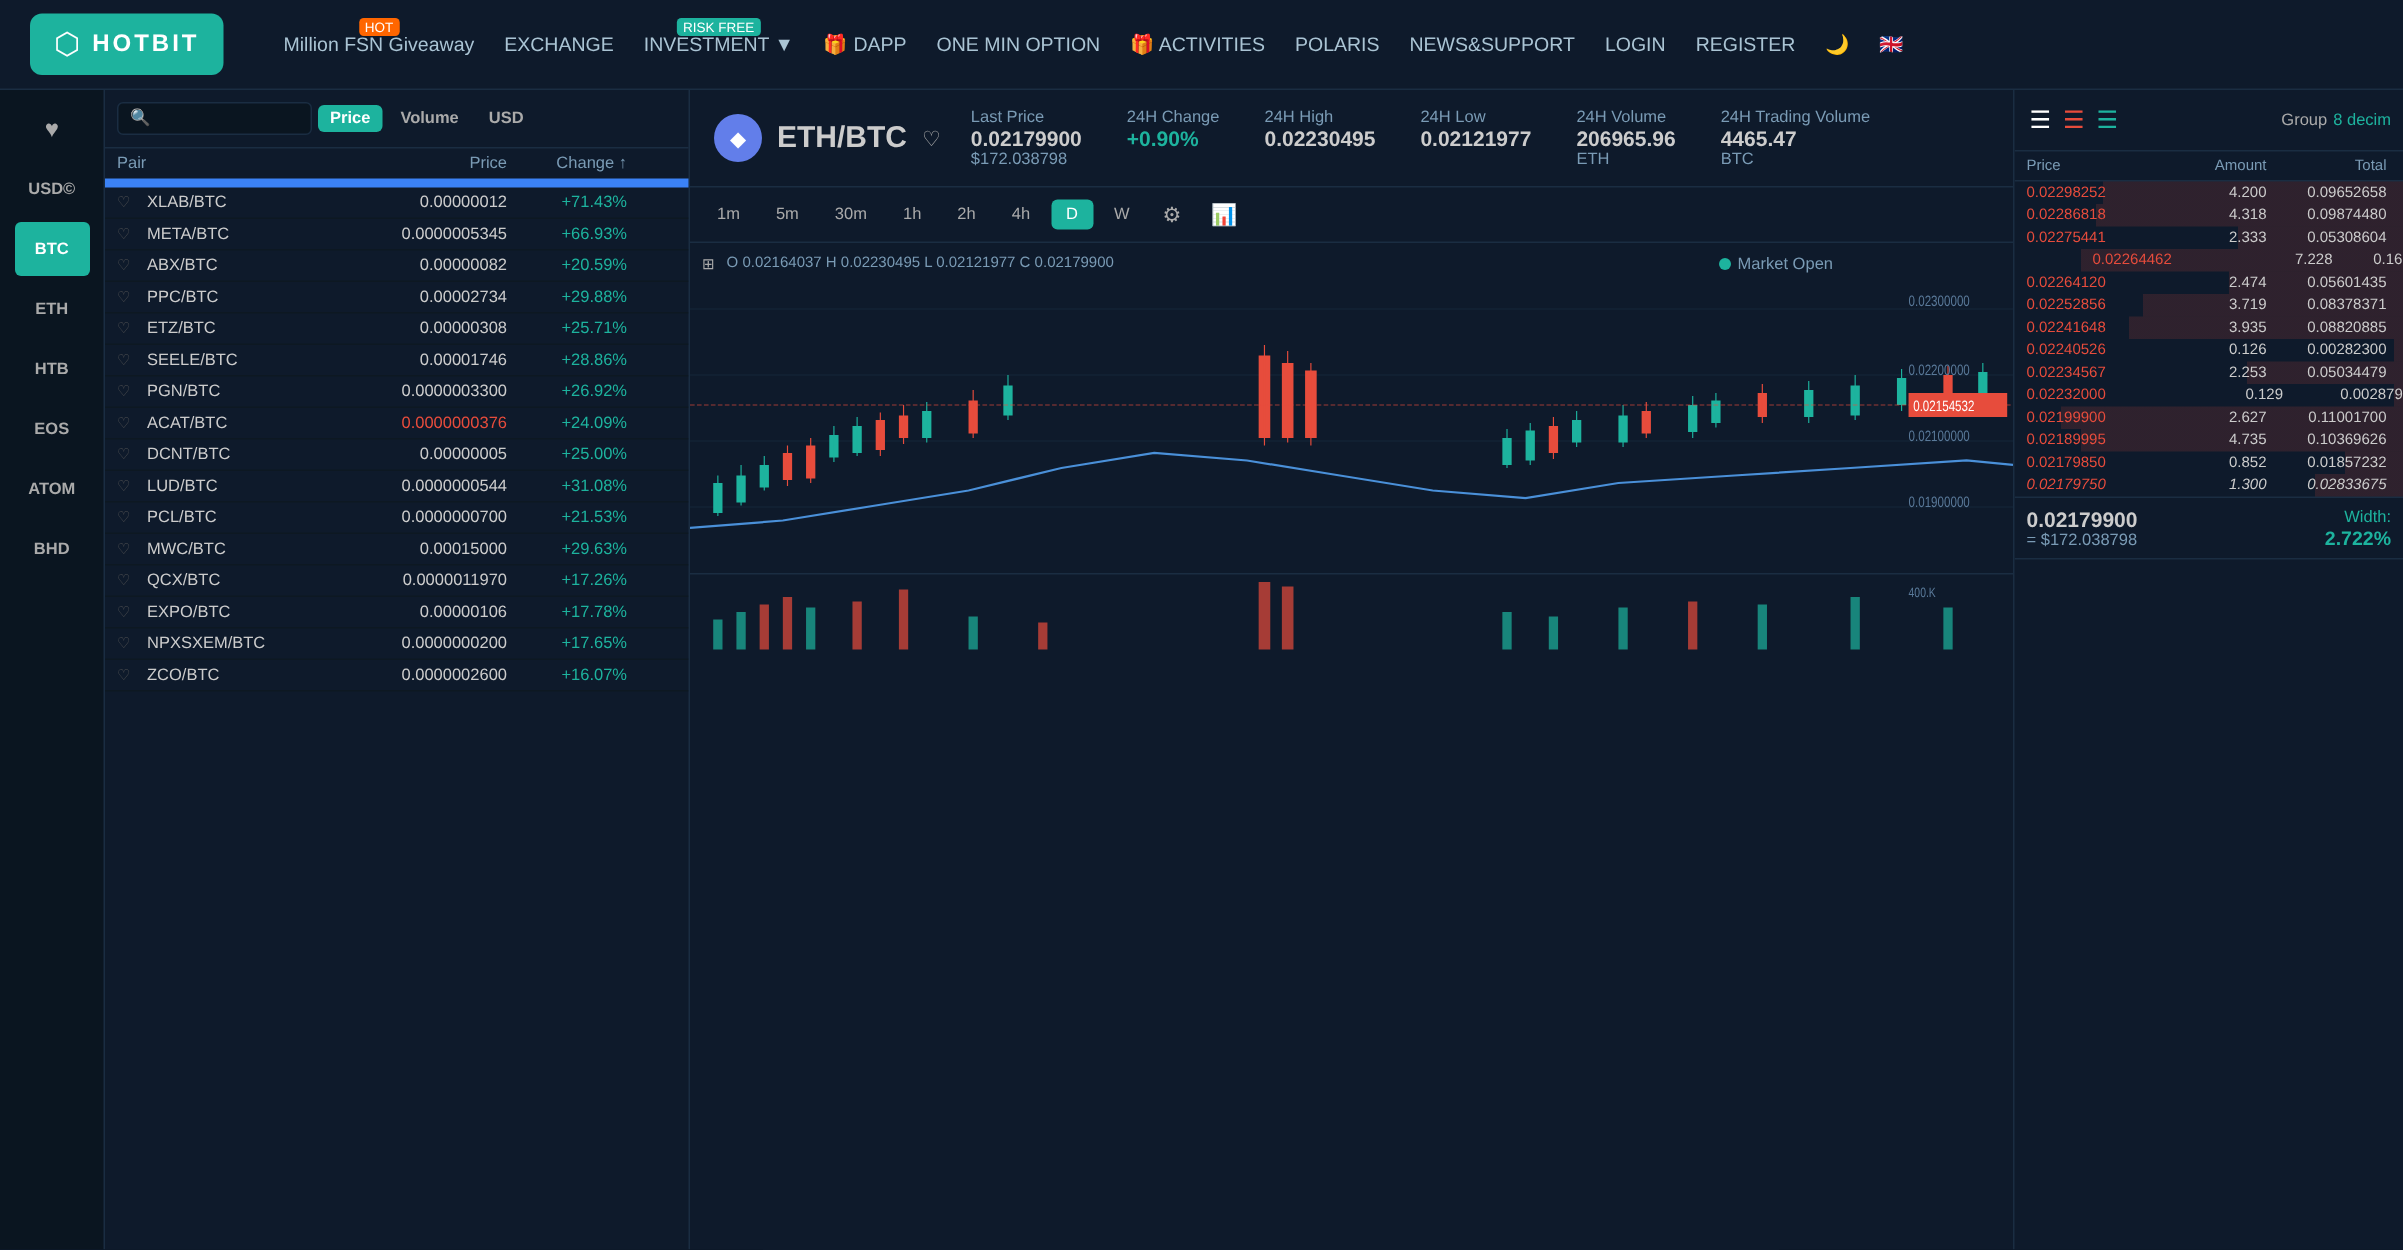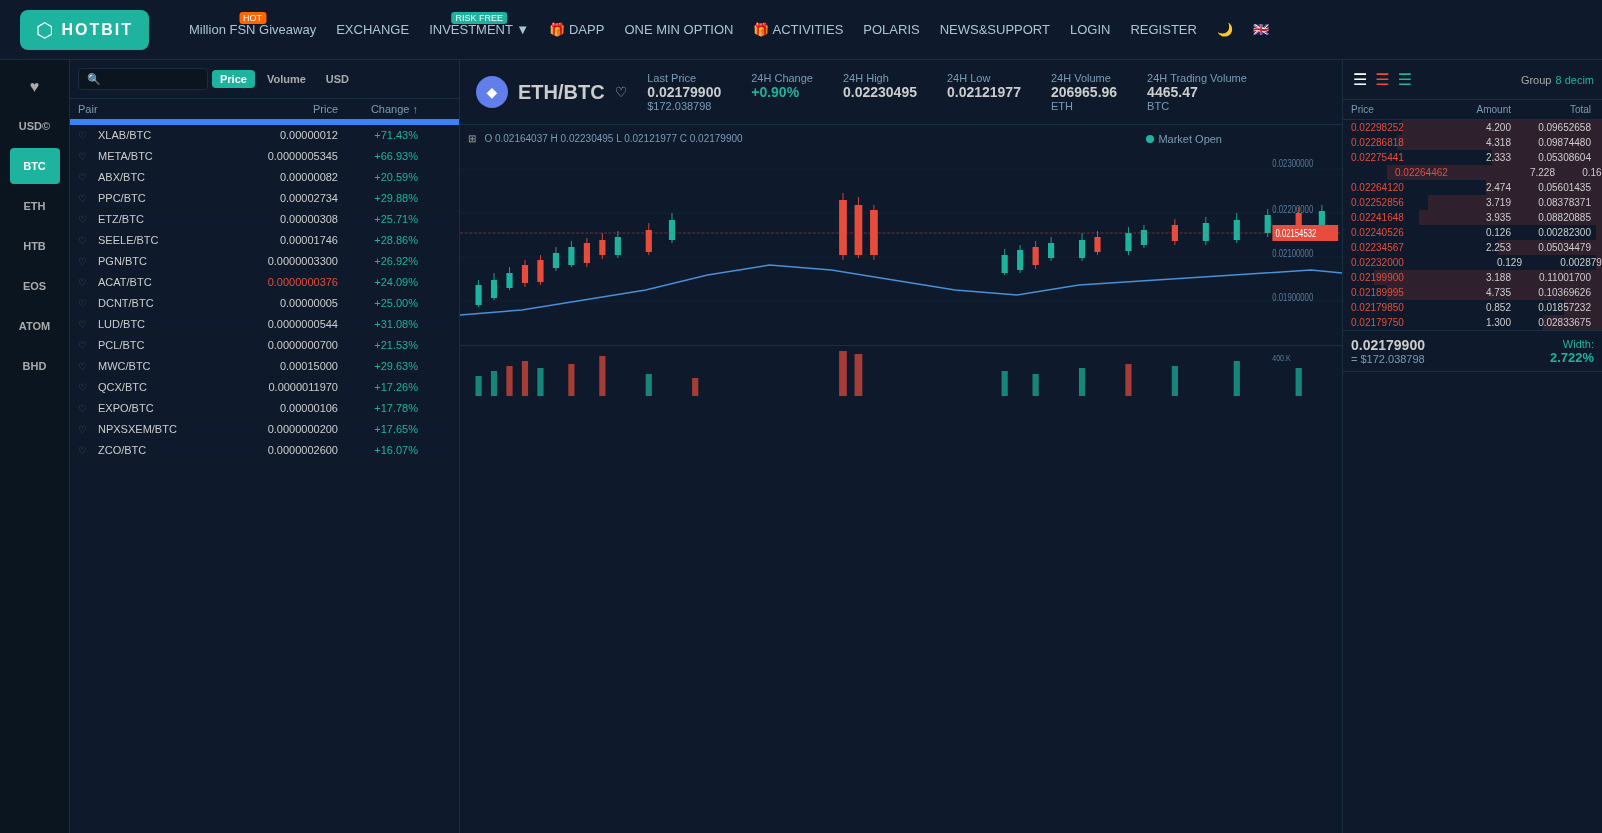--- a/index.html
+++ b/index.html
@@ -285,20 +285,32 @@
           <span class="stat-sub">ETH</span>
         </div>
         <div class="stat-block">
           <span class="stat-label">24H Trading Volume</span>
           <span class="stat-value">4465.47</span>
           <span class="stat-sub">BTC</span>
         </div>
       </div>
     </div>
 
+    <div class="chart-toolbar">
+      <button class="tb-btn">1m</button>
+      <button class="tb-btn">5m</button>
+      <button class="tb-btn">30m</button>
+      <button class="tb-btn">1h</button>
+      <button class="tb-btn">2h</button>
+      <button class="tb-btn">4h</button>
+      <button class="tb-btn active">D</button>
+      <button class="tb-btn">W</button>
+      <span class="tb-icon">⚙</span>
+      <span class="tb-icon">📊</span>
+    </div>
 
     <div class="chart-body">
 
       <div class="candlechart">
         <div class="chart-info">
           <span style="color:#aaa;">⊞</span>
           <span style="color:#7a9bb5;">O 0.02164037  H 0.02230495  L 0.02121977  C 0.02179900</span>
         </div>
         <div class="market-open">
           <div class="dot-green"></div>
@@ -503,34 +515,34 @@
     <span class="amount">2.253</span>
     <span class="total">0.05034479</span>
   </div>
         <div class="ob-row" style="background: linear-gradient(to left, rgba(231, 76, 60, 0.15) 2.30342%, transparent 2.30342%); gap: 11px;">
     <span class="price">0.02232000</span>
     <span class="amount">0.129</span>
     <span class="total">0.00287928</span>
   </div>
         <div class="ob-row" style="background: linear-gradient(to left, rgba(231, 76, 60, 0.15) 88.0136%, transparent 88.0136%);">
     <span class="price">0.02199900</span>
-    <span class="amount">3.188</span>
+    <span class="amount">2.627</span>
     <span class="total">0.11001700</span>
   </div>
         <div class="ob-row" style="background: linear-gradient(to left, rgba(231, 76, 60, 0.15) 82.957%, transparent 82.957%);">
     <span class="price">0.02189995</span>
     <span class="amount">4.735</span>
     <span class="total">0.10369626</span>
   </div>
         <div class="ob-row" style="background: linear-gradient(to left, rgba(231, 76, 60, 0.15) 14.8579%, transparent 14.8579%);">
     <span class="price">0.02179850</span>
     <span class="amount">0.852</span>
     <span class="total">0.01857232</span>
   </div>
-        <div class="ob-row" style="background: linear-gradient(to left, rgba(231, 76, 60, 0.15) 22.6694%, transparent 22.6694%);">
+        <div class="ob-row" style="background: linear-gradient(to left, rgba(231, 76, 60, 0.15) 22.6694%, transparent 22.6694%); font-style: italic;">
     <span class="price">0.02179750</span>
     <span class="amount">1.300</span>
     <span class="total">0.02833675</span>
   </div>
       </div>
 
     <div class="ob-current">
       <div style="display:flex; justify-content:space-between; align-items:center;">
         <div>
           <div class="ob-current-price">0.02179900</div>

